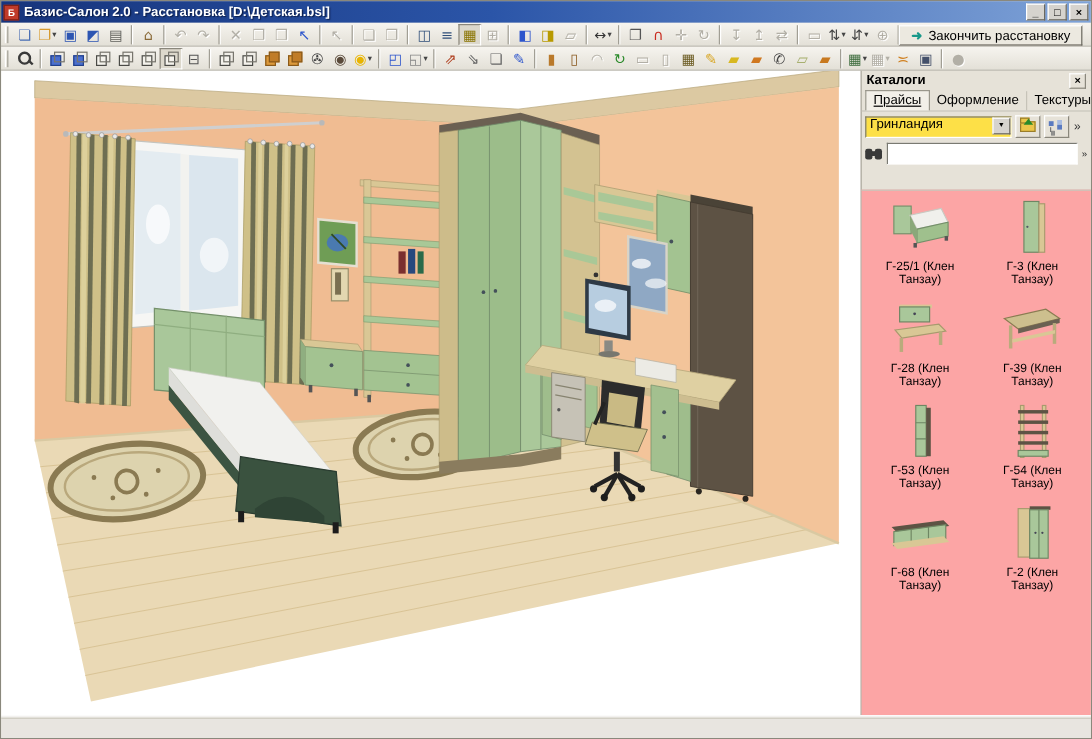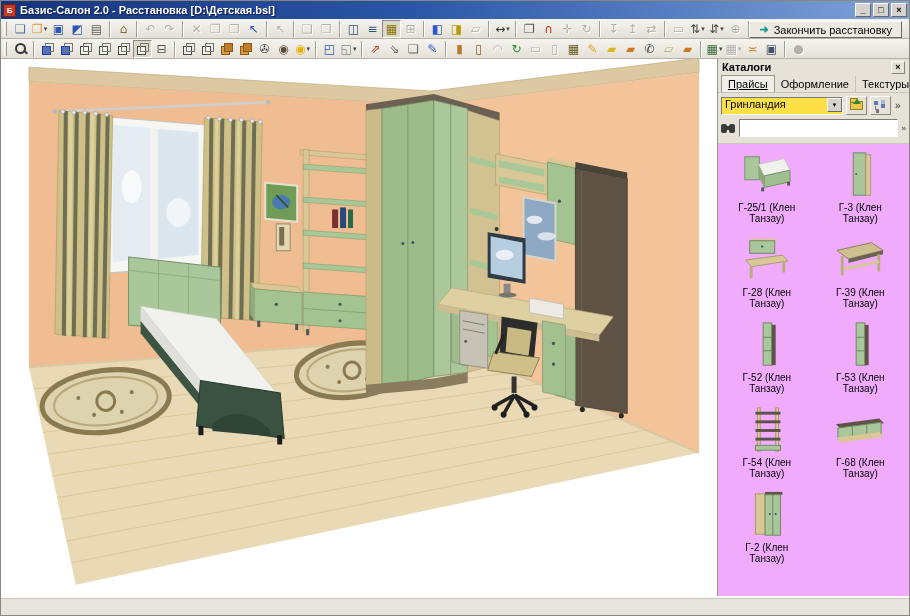--- a/index.html
+++ b/index.html
@@ -64,21 +64,21 @@
   .load-ico{width:13px;height:9px;background:#ecc64a;border:1px solid #9a7d2a;position:relative}
   .load-ico::before{content:"";position:absolute;left:-1px;top:-4px;width:6px;height:3px;background:#ecc64a;border:1px solid #9a7d2a}
   .load-ico::after{content:"";position:absolute;right:1px;top:-3px;border-left:4px solid transparent;border-right:4px solid transparent;border-bottom:5px solid #2a8a2a}
   .tree-ico{width:13px;height:12px;position:relative}
   .tree-ico::before{content:"";position:absolute;left:0;top:1px;width:4px;height:4px;background:#5a7ac0;box-shadow:7px 3px 0 #5a7ac0,7px -1px 0 #a9bce0}
   .tree-ico::after{content:"";position:absolute;left:1px;top:6px;width:1px;height:4px;background:#777;box-shadow:1px 3px 0 #777,2px 3px 0 #777,3px 3px 0 #777}
   .bino{width:15px;height:11px;position:relative}
   .bino::before{content:"";position:absolute;left:0;top:1px;width:6px;height:9px;background:#3a3a3a;border-radius:2px;box-shadow:8px 0 0 #3a3a3a}
   .bino::after{content:"";position:absolute;left:5px;top:3px;width:4px;height:4px;background:#3a3a3a}
   .search-input{flex:1;height:18px;border:1px solid;border-color:#7a7a72 #fff #fff #7a7a72;background:#fff;font-size:11px;padding:0 2px;outline:none;min-width:0}
-  .panel-items{flex:1;background:#f0abfc;border-top:1px solid #c9c6bb;margin-top:5px;padding:6px 2px;display:grid;grid-template-columns:1fr 1fr;align-content:start;row-gap:11px;overflow:hidden}
+  .panel-items{flex:1;background:#fca5a5;border-top:1px solid #c9c6bb;margin-top:20px;padding:6px 2px;display:grid;grid-template-columns:1fr 1fr;align-content:start;row-gap:11px;overflow:hidden}
   .citem{display:flex;flex-direction:column;align-items:center}
   .cthumb{width:62px;height:50px}
   .cthumb svg{width:100%;height:100%}
   .clabel{font-size:10px;line-height:11px;text-align:center;width:80px;margin-top:2px;color:#000}
 
   
   .statusbar{flex:0 0 19px;background:#e8e5e0;border-top:1px solid #fff;box-shadow:inset 0 1px 0 #fdfcfa, inset 0 2px 0 #c9c6bb}
 </style>
 </head>
 <body>
@@ -690,29 +690,20 @@
               </svg></div>
             <div class="clabel">Г-39 (Клен Танзау)</div>
           </div>
           <div class="citem">
             <div class="cthumb"><svg viewBox="0 0 60 52">
                 <rect x="26" y="3" width="9" height="44" fill="#a9c79a" stroke="#6e8663"></rect>
                 <rect x="35" y="5" width="4" height="42" fill="#5d5344"></rect>
                 <line x1="26" y1="18" x2="35" y2="18" stroke="#6e8663"></line>
                 <line x1="26" y1="32" x2="35" y2="32" stroke="#6e8663"></line>
               </svg></div>
-            <div class="clabel">Г-52 (Клен Танзау)</div>
-          </div>
-          <div class="citem">
-            <div class="cthumb"><svg viewBox="0 0 60 52">
-                <rect x="26" y="3" width="9" height="44" fill="#a9c79a" stroke="#6e8663"></rect>
-                <rect x="35" y="5" width="4" height="42" fill="#5d5344"></rect>
-                <line x1="26" y1="18" x2="35" y2="18" stroke="#6e8663"></line>
-                <line x1="26" y1="32" x2="35" y2="32" stroke="#6e8663"></line>
-              </svg></div>
             <div class="clabel">Г-53 (Клен Танзау)</div>
           </div>
           <div class="citem">
             <div class="cthumb"><svg viewBox="0 0 60 52">
                 <rect x="20" y="3" width="3" height="45" fill="#d9c795" stroke="#a89a6e"></rect>
                 <rect x="39" y="3" width="3" height="45" fill="#d9c795" stroke="#a89a6e"></rect>
                 <rect x="18" y="7" width="26" height="3" fill="#5d5344"></rect>
                 <rect x="18" y="16" width="26" height="3" fill="#5d5344"></rect>
                 <rect x="18" y="25" width="26" height="3" fill="#5d5344"></rect>
                 <rect x="18" y="34" width="26" height="3" fill="#5d5344"></rect>

